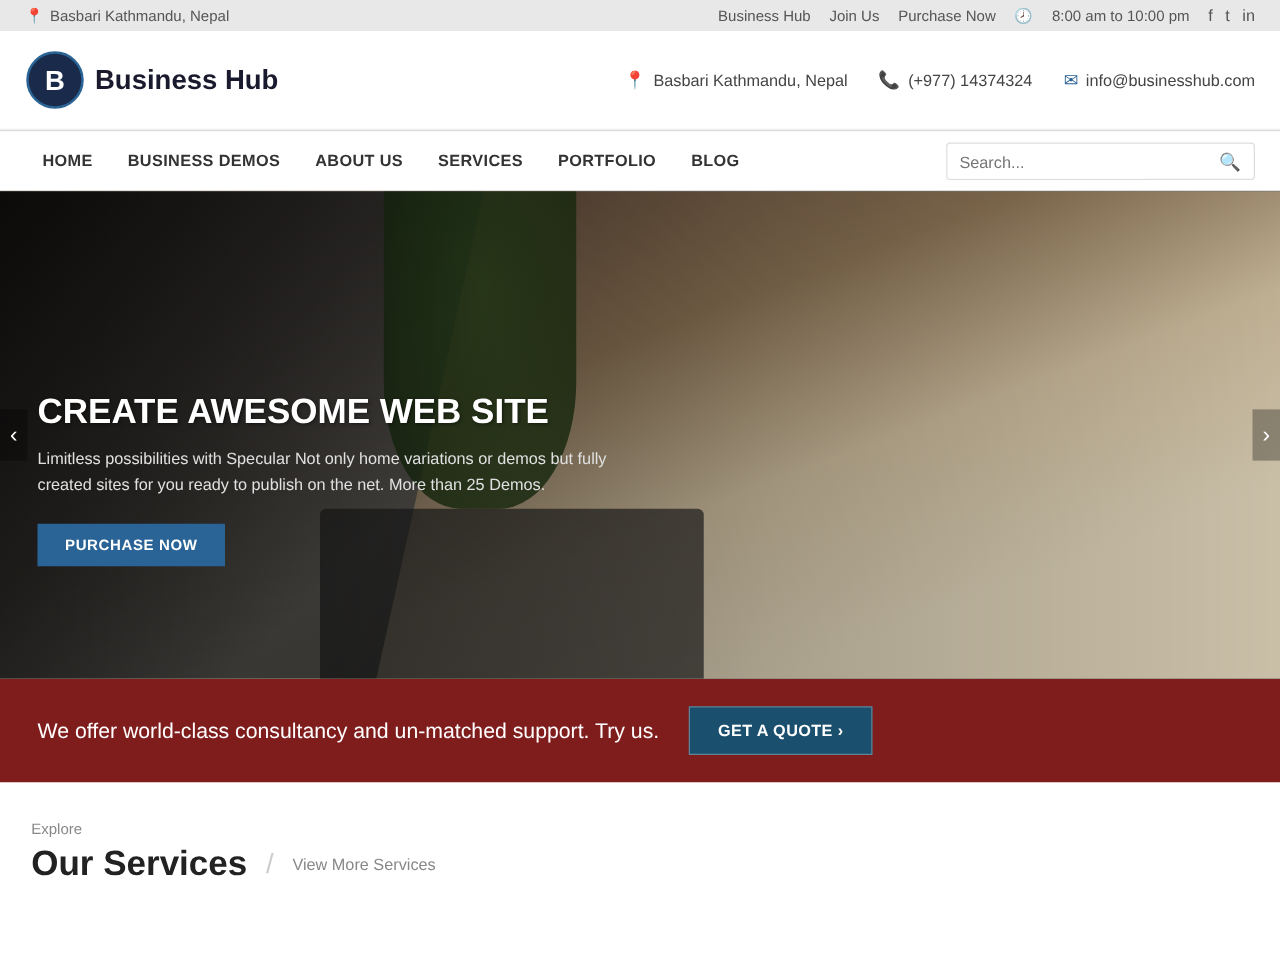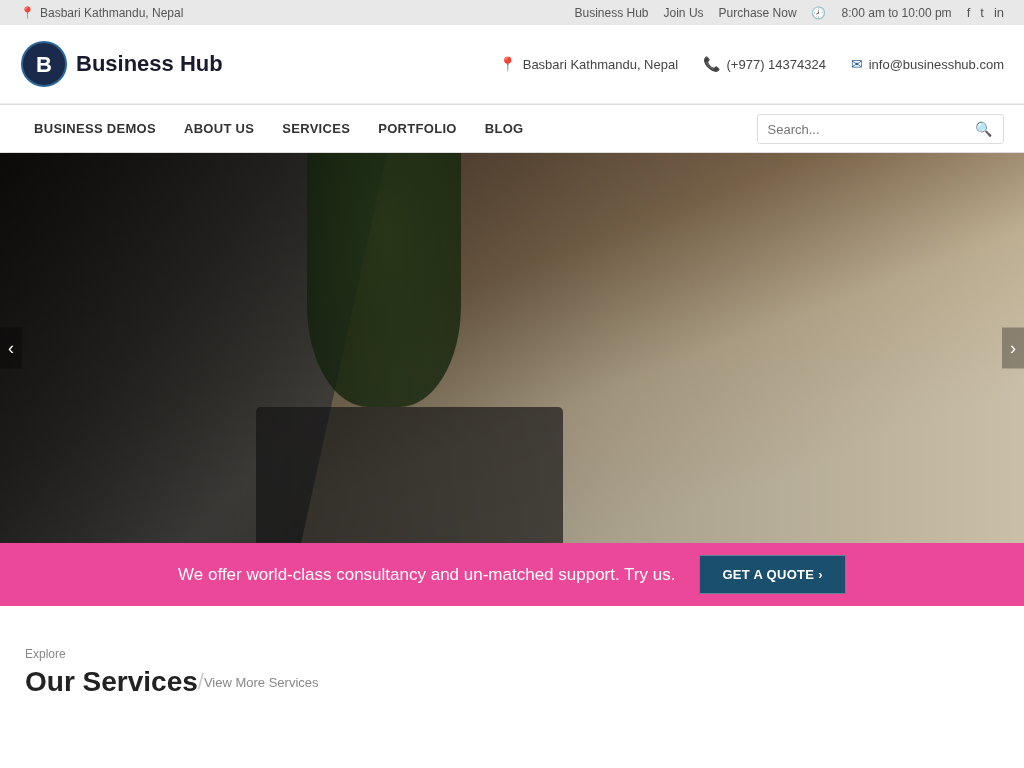--- a/index.html
+++ b/index.html
@@ -143,25 +143,25 @@
       border: none;
       padding: 10px 8px;
       font-size: 18px;
       cursor: pointer;
     }
     .hero-arrow-left { left: 0; }
     .hero-arrow-right { right: 0; }
 
     
     .quote-banner {
-      background: #ec4899;
-      display: flex;
-      align-items: center;
-      justify-content: center;
-      padding: 12px 30px;
+      background: #7f1d1d;
+      display: flex;
+      align-items: center;
+      justify-content: flex-start;
+      padding: 22px 30px;
     }
     .quote-text {
       color: #fff;
       font-size: 17px;
       font-weight: 400;
     }
     .quote-btn {
       background: #1a4f6e;
       color: #fff;
       border: 1px solid rgba(255,255,255,0.3);
@@ -172,30 +172,30 @@
       cursor: pointer;
       letter-spacing: 0.3px;
       white-space: nowrap;
       margin-left: 24px;
     }
 
     
     .services-section {
       padding: 30px 25px 10px;
       background: #fff;
-      margin-top: 11px;
     }
     .services-label {
       font-size: 12px;
       color: #888;
       margin-bottom: 5px;
     }
     .services-heading-row {
       display: flex;
       align-items: center;
+      gap: 15px;
     }
     .services-heading {
       font-size: 28px;
       font-weight: 700;
       color: #222;
     }
     .services-divider {
       color: #ccc;
       font-size: 22px;
       font-weight: 300;
@@ -248,20 +248,23 @@
     <div class="contact-item">
       <span class="contact-icon">✉</span>
       <span>info@businesshub.com</span>
     </div>
   </div>
 </div>
 
 <nav class="nav-bar">
   <ul class="nav-menu">
     <li>
+        <a href="#">HOME</a>
+      </li>
+    <li>
         <a href="#">BUSINESS DEMOS</a>
       </li>
     <li>
         <a href="#">ABOUT US</a>
       </li>
     <li>
         <a href="#">SERVICES</a>
       </li>
     <li>
         <a href="#">PORTFOLIO</a>
@@ -280,20 +283,25 @@
 
   <div style="position:absolute;top:0;left:0;right:0;bottom:0;background: linear-gradient(to bottom right, #4a3728 0%, #6b5340 20%, #8b7355 40%, #c8b89a 60%, #d4c9b0 80%);"></div>
 
   <div style="position:absolute;top:0;left:0;width:42%;height:100%;background:linear-gradient(135deg,#111 0%,#333 40%,#555 70%,#2a2a2a 100%);opacity:0.85;clip-path:polygon(0 0,90% 0,70% 100%,0 100%);"></div>
   <div style="position:absolute;top:0;left:30%;width:15%;height:65%;background:radial-gradient(ellipse at 50% 30%,#2a4a1a,#1a3010);opacity:0.8;border-radius:0 0 40% 40%;"></div>
   <div style="position:absolute;bottom:0;left:25%;width:30%;height:35%;background:#222;opacity:0.7;border-radius:5px 5px 0 0;"></div>
   <div class="hero-bg"></div>
 
   <button class="hero-arrow-left">‹</button>
 
+  <div class="hero-content">
+    <h1 class="hero-title">CREATE AWESOME WEB SITE</h1>
+    <p class="hero-desc">Limitless possibilities with Specular Not only home variations or demos but fully created sites for you ready to publish on the net. More than 25 Demos.</p>
+    <button class="hero-btn">PURCHASE NOW</button>
+  </div>
 
   <button class="hero-arrow-right">›</button>
 </div>
 
 <div class="quote-banner">
   <p class="quote-text">We offer world-class consultancy and un-matched support. Try us.</p>
   <button class="quote-btn">GET A QUOTE ›</button>
 </div>
 
 <div class="services-section">

